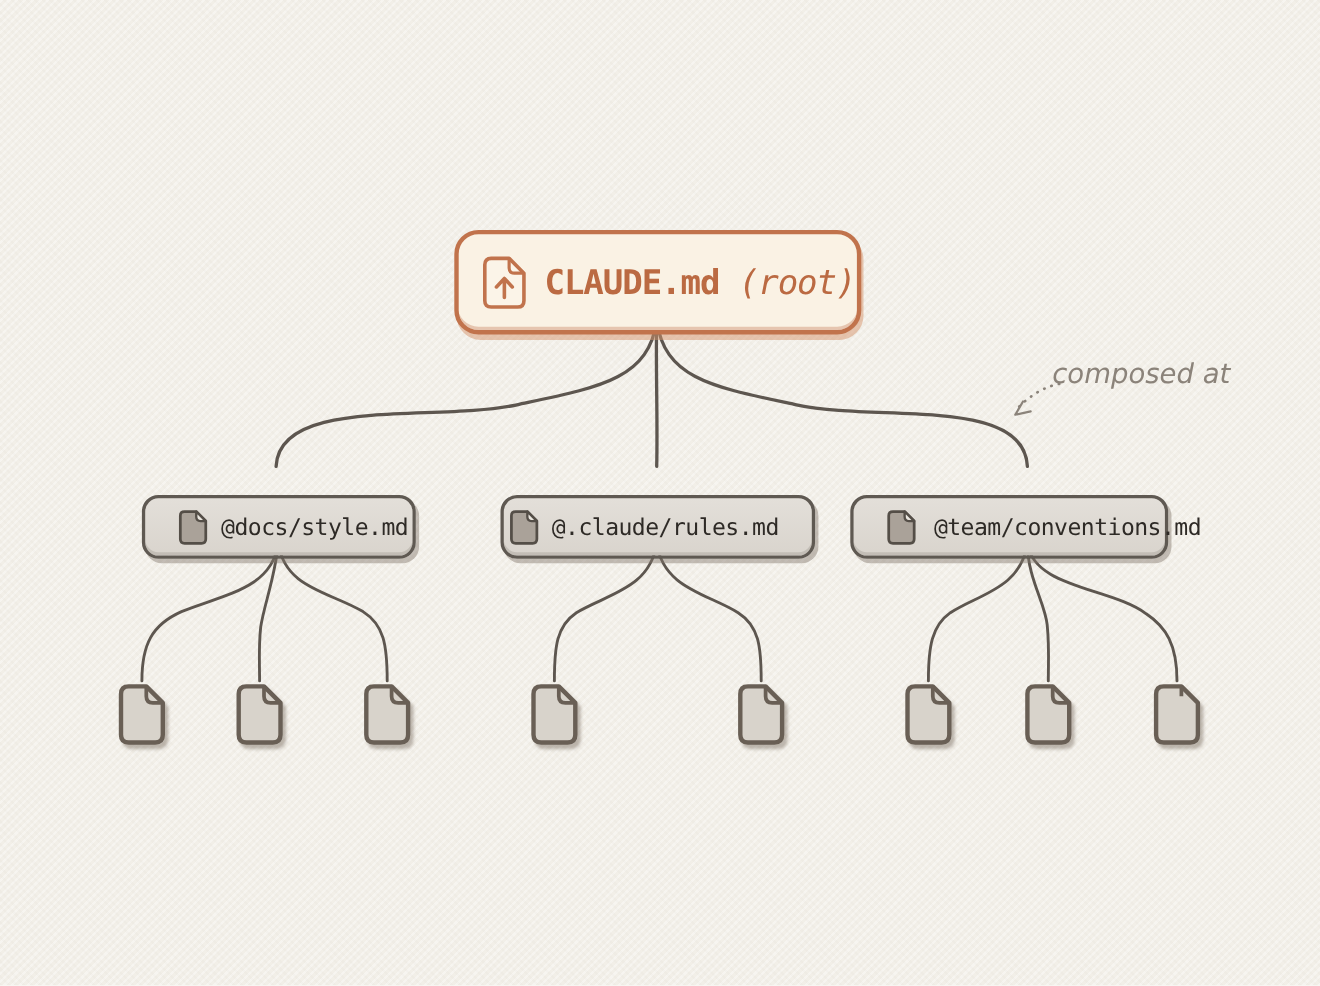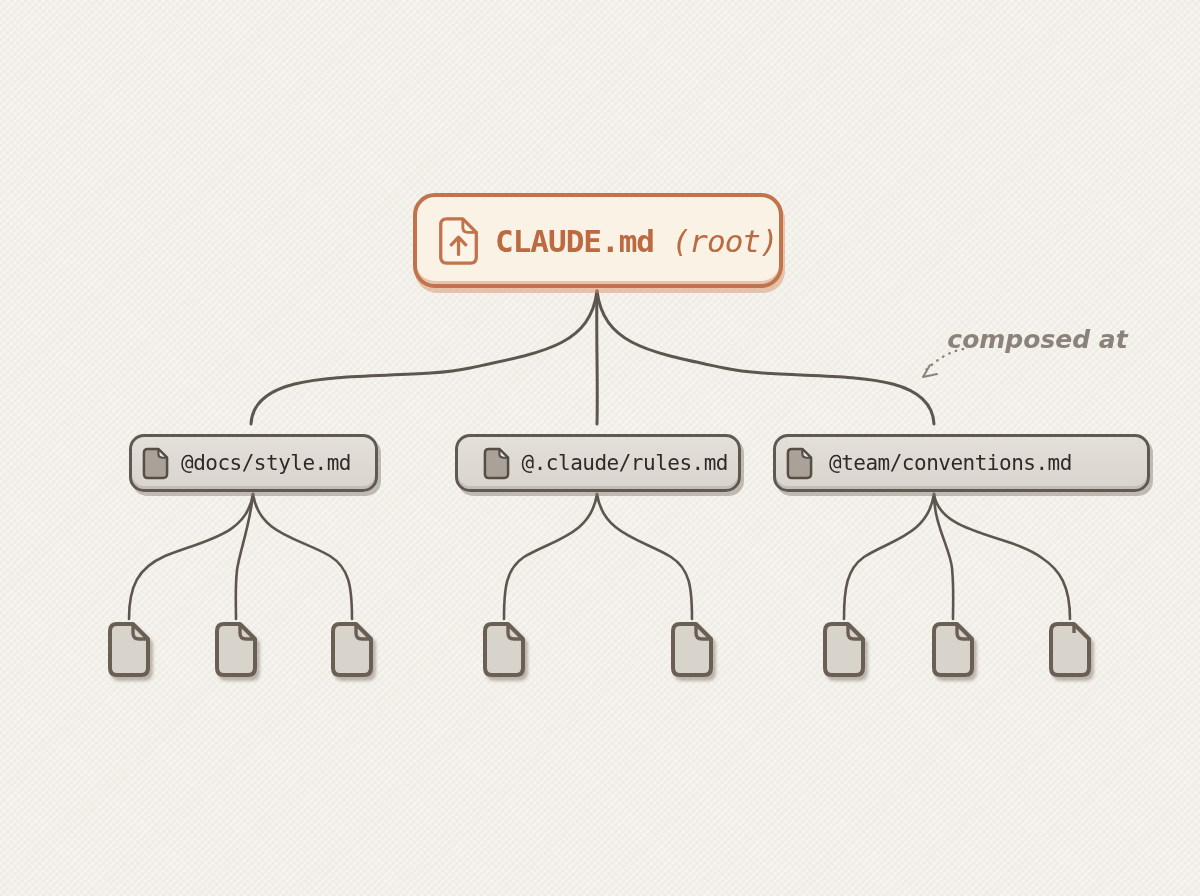--- a/index.html
+++ b/index.html
@@ -17,20 +17,21 @@
       repeating-linear-gradient(-45deg, rgba(255,255,255,0.35) 0 2px, transparent 2px 5px);
   }
   .connectors {
     position: absolute; left: 0; top: 0; z-index: 0;
   }
   .node {
     position: absolute;
     display: flex;
     align-items: center;
     z-index: 2;
+    margin-top: 16px;
   }
   .root-node {
     left: 413px; top: 193px; width: 370px; height: 95px;
     background: #faf2e4;
     border: 4px solid #c1734c;
     border-radius: 22px;
     box-shadow: 2px 5px 0 rgba(213,147,108,0.5), inset 0 -4px 0 -1px rgba(193,115,76,0.35);
     padding: 0 14px 0 20px;
     gap: 14px;
   }
@@ -44,26 +45,26 @@
   .root-suffix {
     font-style: italic;
     font-weight: normal;
   }
   .child-node {
     height: 58px;
     background: linear-gradient(180deg, #e3dfd9 0%, #d9d4cd 100%);
     border: 3px solid #5f5952;
     border-radius: 15px;
     box-shadow: 3px 4px 0 rgba(131,120,108,0.45), inset 0 -3px 0 rgba(95,88,80,0.18);
-    padding: 0 10px;
+    padding: 0 30px;
     gap: 12px;
   }
   .child-node-1 { left: 129px; top: 434px; width: 249px; }
   .child-node-2 { left: 455px; top: 434px; width: 286px; justify-content: flex-end; }
-  .child-node-3 { left: 773px; top: 434px; width: 377px; gap: 16px; }
+  .child-node-3 { left: 773px; top: 434px; width: 289px; gap: 16px; }
   .child-label {
     font-size: 21px;
     color: #2e2a26;
     white-space: nowrap;
     letter-spacing: -0.5px;
   }
   .root-file-icon { flex: 0 0 auto; }
   .child-file-icon { flex: 0 0 auto; }
   .leaf {
     position: absolute;
@@ -73,21 +74,20 @@
   .annotation {
     position: absolute;
     left: 945px; top: 324px; width: 185px;
     text-align: center;
     font-family: "DejaVu Sans", sans-serif;
     font-style: italic;
     font-size: 25px;
     line-height: 31px;
     color: #8b837a;
     z-index: 2;
-    font-weight: bold;
   }
 </style>
 </head>
 <body>
 
 <div class="canvas">
 
   <svg class="connectors" width="1200" height="896" viewBox="0 0 1200 896" fill="none">
     <g stroke="#5d564f" stroke-width="3" stroke-linecap="round" fill="none">
       <path d="M597 291 C590 345 545 352 470 368 C395 384 254 360 251 424"></path>

